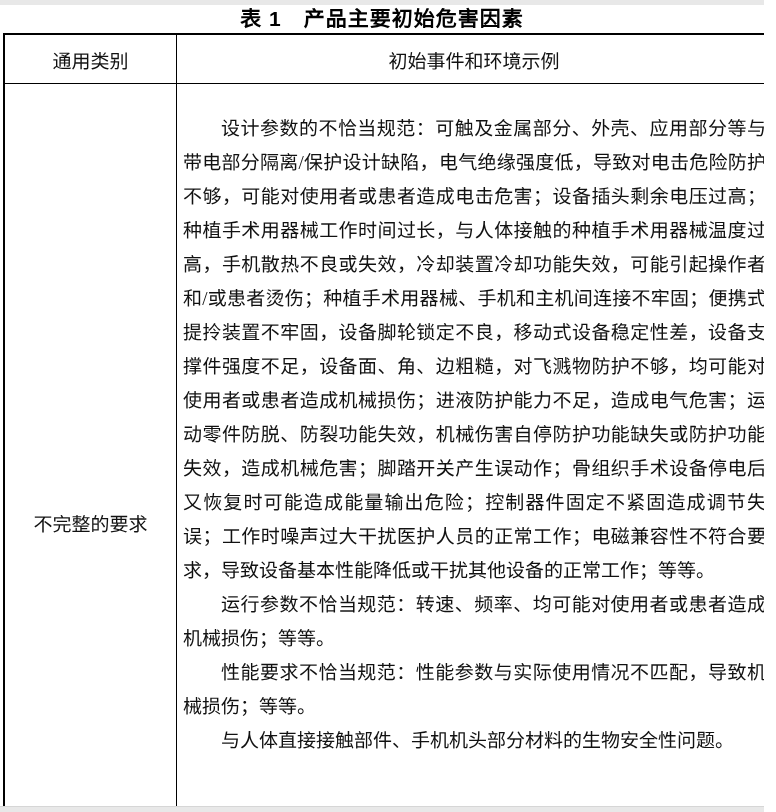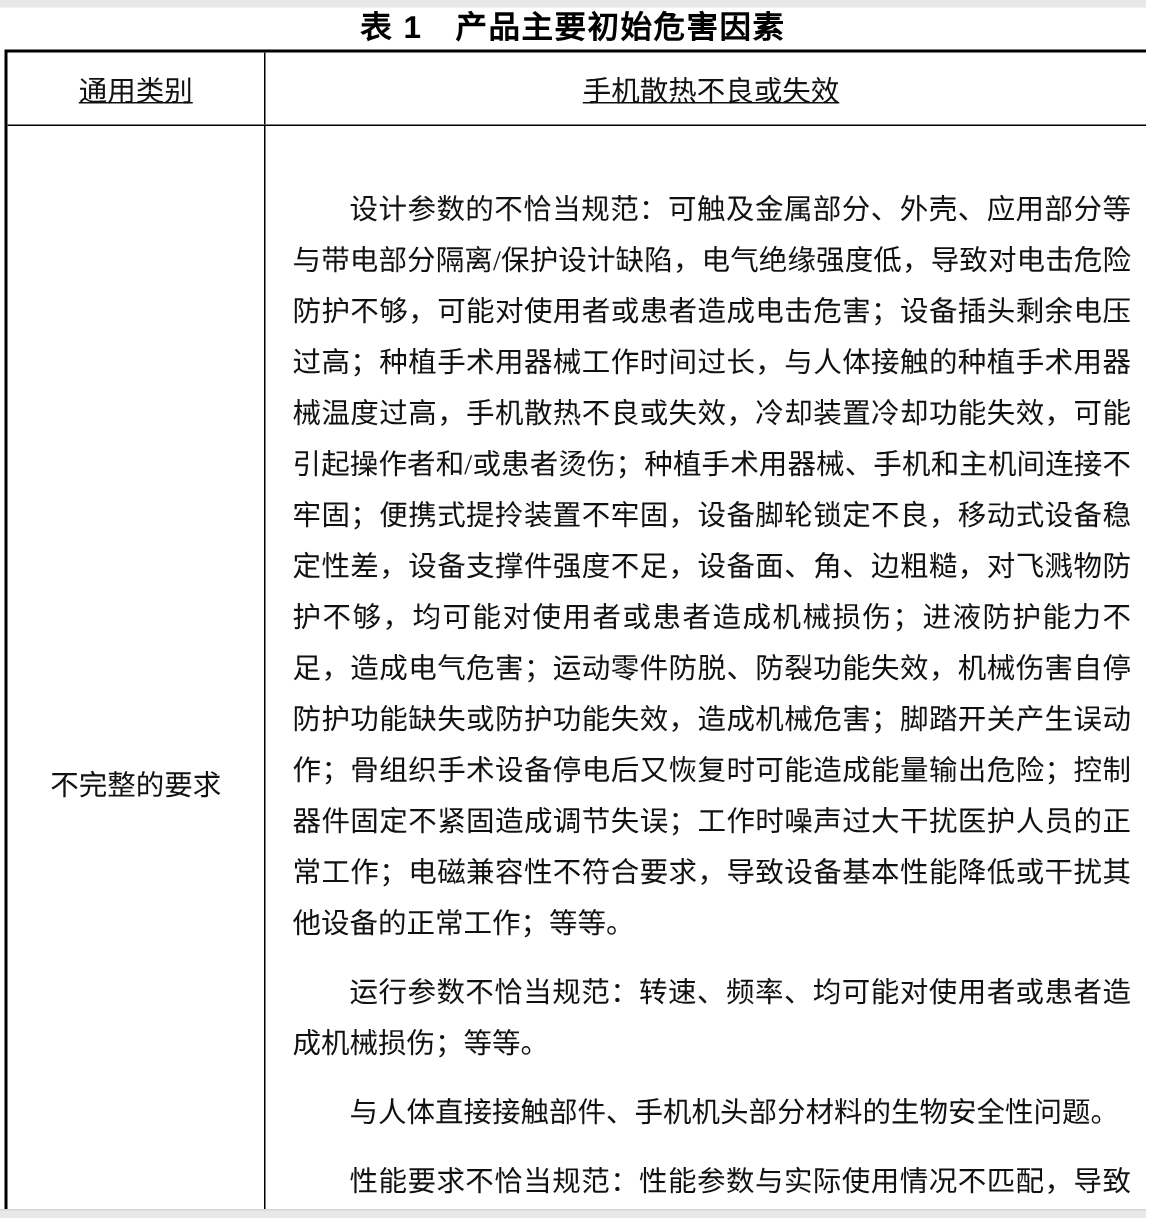--- a/index.html
+++ b/index.html
@@ -34,21 +34,21 @@
     color: #000000;
   }
   .hazard-table {
     margin-left: 3px;
     margin-top: 3px;
     width: 770px;
     border: 2px solid #000000;
     background: #ffffff;
   }
   .t-row { display: flex; }
-  .t-row.header { height: 49px; border-bottom: 1.5px solid #000000; text-decoration: underline; }
+  .t-row.header { height: 49px; border-bottom: 1.5px solid #000000; }
   .t-row.body { height: 757px; }
   .cell-cat {
     width: 172px;
     border-right: 1.5px solid #000000;
     flex: none;
     text-align: center;
     font-size: 19px;
   }
   .t-row.header .cell-cat,
   .t-row.header .cell-ex {
@@ -57,44 +57,44 @@
     justify-content: center;
   }
   .cell-ex { flex: 1; font-size: 19px; }
   .t-row.body .cell-cat { padding-top: 426px; line-height: 30px; }
   .t-row.body .cell-ex {
     padding: 28px 5px 0 6px;
     line-height: 34px;
     text-align: justify;
   }
   .t-row.body .cell-ex p {
-    margin: 12px;
+    margin: 0;
     text-indent: 2em;
     text-align: justify;
   }
 </style>
 </head>
 <body>
 
 <div class="page">
   <div class="page-edge top"></div>
 
   <div class="doc-title">表 1　产品主要初始危害因素</div>
 
   <div class="hazard-table">
     <div class="t-row header">
       <div class="cell-cat">通用类别</div>
-      <div class="cell-ex">手机散热不良或失效</div>
+      <div class="cell-ex">初始事件和环境示例</div>
     </div>
 
     <div class="t-row body">
       <div class="cell-cat">不完整的要求</div>
       <div class="cell-ex">
         <p>设计参数的不恰当规范：可触及金属部分、外壳、应用部分等与带电部分隔离/保护设计缺陷，电气绝缘强度低，导致对电击危险防护不够，可能对使用者或患者造成电击危害；设备插头剩余电压过高；种植手术用器械工作时间过长，与人体接触的种植手术用器械温度过高，手机散热不良或失效，冷却装置冷却功能失效，可能引起操作者和/或患者烫伤；种植手术用器械、手机和主机间连接不牢固；便携式提拎装置不牢固，设备脚轮锁定不良，移动式设备稳定性差，设备支撑件强度不足，设备面、角、边粗糙，对飞溅物防护不够，均可能对使用者或患者造成机械损伤；进液防护能力不足，造成电气危害；运动零件防脱、防裂功能失效，机械伤害自停防护功能缺失或防护功能失效，造成机械危害；脚踏开关产生误动作；骨组织手术设备停电后又恢复时可能造成能量输出危险；控制器件固定不紧固造成调节失误；工作时噪声过大干扰医护人员的正常工作；电磁兼容性不符合要求，导致设备基本性能降低或干扰其他设备的正常工作；等等。</p>
         <p>运行参数不恰当规范：转速、频率、均可能对使用者或患者造成机械损伤；等等。</p>
+        <p>性能要求不恰当规范：性能参数与实际使用情况不匹配，导致机械损伤；等等。</p>
         <p>与人体直接接触部件、手机机头部分材料的生物安全性问题。</p>
-        <p>性能要求不恰当规范：性能参数与实际使用情况不匹配，导致机械损伤；等等。</p>
       </div>
     </div>
   </div>
 
   <div class="page-edge bottom"></div>
 </div>
 
 </body></html>

